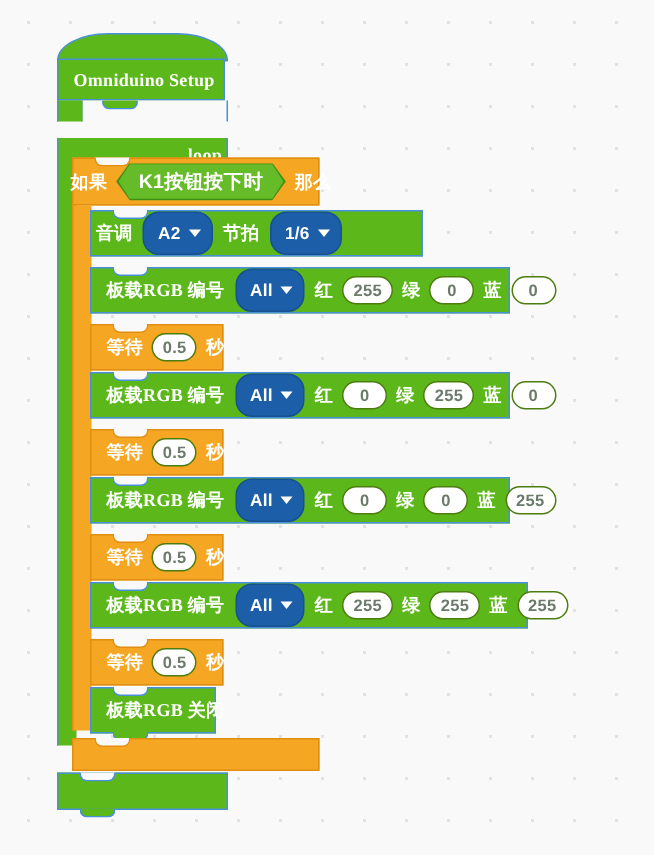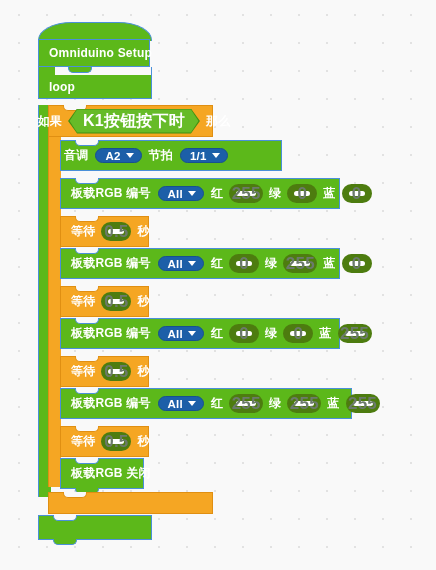--- a/index.html
+++ b/index.html
@@ -47,49 +47,49 @@
   }
   .orange.notch-top::before{border-color:#e08f12;background:#f9f9f9;}
   .notch-bot::after{
     content:"";position:absolute;left:14px;bottom:-6px;
     width:22px;height:5px;
     background:inherit;
     border:1px solid #4a90d9;border-top:none;
     border-bottom-left-radius:5px;border-bottom-right-radius:5px;
   }
 
-  .lbl{margin:16px 3px;}
+  .lbl{margin:16px 3px;font-family:Liberation Serif, serif;}
   .lbl.first{margin-left:10px;}
 
   
   .dd{
     background:#1c5fa8;
     border:1px solid #17518f;
     border-radius:11px;
     color:#fff;
     font-size:11.5px;font-weight:bold;
     padding:2px 7px 2px 9px;
     margin:0 4px;
     display:inline-flex;align-items:center;gap:5px;
-    height:15px;box-sizing:border-box;
+    height:29px;box-sizing:border-box;
   }
   .dd .arrow{
     width:0;height:0;
     border-left:4px solid transparent;
     border-right:4px solid transparent;
     border-top:5px solid #ffffff;
     display:block;
   }
   
   .num{
     background:#ffffff;
-    border:7px solid #4d7c0f;
+    border:1px solid #4d7c0f;
     border-radius:11px;
     color:#6b7a6b;
-    font-size:17px;font-weight:bold;
+    font-size:11px;font-weight:bold;
     min-width:30px;
     height:19px;
     padding:0 6px;
     margin:0 3px;
     display:inline-flex;align-items:center;justify-content:center;
     box-sizing:border-box;
   }
   .num.wide{min-width:34px;}
   .hexwrap{
     position:relative;display:inline-flex;align-items:center;
@@ -97,21 +97,21 @@
   }
   .hexborder{
     position:absolute;inset:0;
     background:#3f8f12;
     clip-path:polygon(9px 0,calc(100% - 9px) 0,100% 50%,calc(100% - 9px) 100%,9px 100%,0 50%);
   }
   .hexinner{
     position:relative;
     display:inline-flex;align-items:center;justify-content:center;
     background:#66bb28;
-    color:#fff;font-size:16px;font-weight:bold;
+    color:#fff;font-size:13px;font-weight:bold;
     height:25px;padding:0 15px;
     clip-path:polygon(9px 1px,calc(100% - 9px) 1px,calc(100% - 1.5px) 50%,calc(100% - 9px) calc(100% - 1px),9px calc(100% - 1px),1.5px 50%);
     box-sizing:border-box;
   }
 
   
   .hat{
     position:absolute;
     left:38px;top:22px;width:112px;height:18px;
     background:#5cb81a;
@@ -129,21 +129,21 @@
 
     <div class="hat"></div>
     <div class="blk green" style="left:38px;top:39px;width:112px;height:28px;">
       <span class="lbl first">Omniduino Setup</span>
     </div>
 
     <div style="position:absolute;left:54px;top:67px;width:96px;height:14px;background:#f9f9f9;border-left:1px solid #4a90d9;border-right:1px solid #4a90d9;"></div>
     <div style="position:absolute;left:68px;top:67px;width:22px;height:5px;background:#5cb81a;border:1px solid #4a90d9;border-top:none;border-bottom-left-radius:5px;border-bottom-right-radius:5px;"></div>
     <div style="position:absolute;left:38px;top:67px;width:16px;height:14px;background:#5cb81a;border-left:1px solid #4a90d9;"></div>
 
-    <div class="blk green" style="left:38px;top:75px;width:114px;height:24px;border-top:none;">
+    <div class="blk green" style="left:38px;top:92px;width:114px;height:24px;border-top:none;justify-content:flex-end;">
       <span class="lbl first">loop</span>
     </div>
 
     <div style="position:absolute;left:38px;top:105px;width:12px;height:392px;background:#5cb81a;border-left:1px solid #4a90d9;"></div>
 
     <div class="blk orange notch-top" style="left:48px;top:105px;width:165px;height:32px;justify-content:center;">
       <span class="lbl first">如果</span>
       <span class="hexwrap">
         <span class="hexborder"></span>
         <span class="hexinner">K1按钮按下时</span>
@@ -154,21 +154,21 @@
     <div style="position:absolute;left:48px;top:137px;width:12px;height:350px;background:#f5a623;border-left:1px solid #e08f12;"></div>
 
     <div class="blk greenb notch-top" style="left:60px;top:140px;width:222px;height:31px;">
       <span class="lbl">音调</span>
       <span class="dd">
         <span>A2</span>
         <i class="arrow"></i>
       </span>
       <span class="lbl">节拍</span>
       <span class="dd">
-        <span>1/1</span>
+        <span>1/6</span>
         <i class="arrow"></i>
       </span>
     </div>
 
     <div class="blk greenb notch-top" style="left:60px;top:178px;width:280px;height:31px;">
       <span class="lbl first">板载RGB 编号</span>
       <span class="dd">
         <span>All</span>
         <i class="arrow"></i>
       </span>

